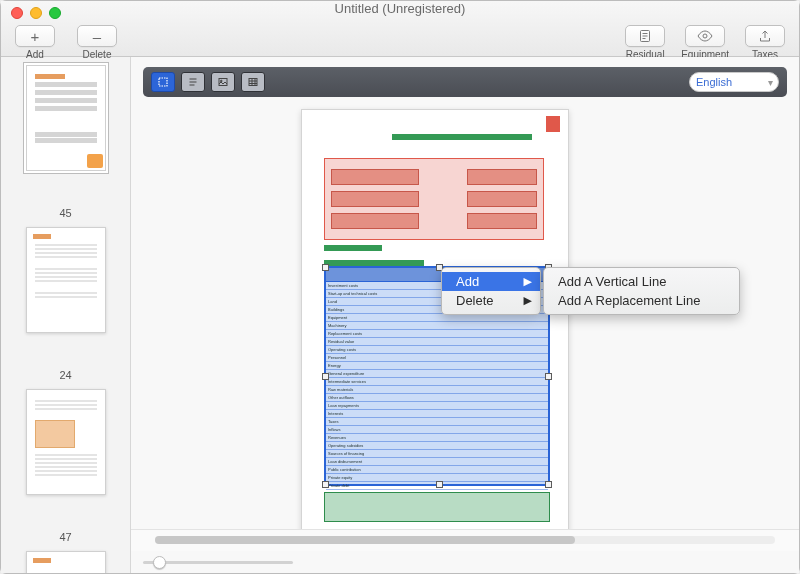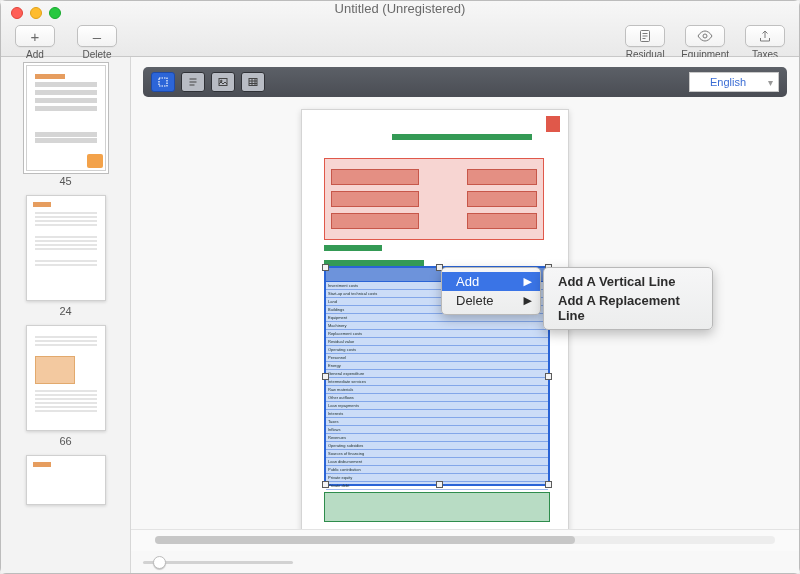--- a/index.html
+++ b/index.html
@@ -16,26 +16,26 @@
   .toolbar-right { position: absolute; right: 14px; top: 24px; display: flex; gap: 16px; }
   .tbtn { display: flex; flex-direction: column; align-items: center; gap: 2px; font-size: 10px; color: #555; }
   .tbtn .btnbox { width: 40px; height: 22px; border: 1px solid #c0c0c0; border-radius: 5px; background: linear-gradient(#fff,#f3f3f3); display: flex; align-items: center; justify-content: center; font-size: 15px; color: #6b6b6b; box-shadow: 0 1px 0 rgba(0,0,0,.03); }
   .tbtn .btnbox svg { stroke: #7a7a7a; }
   .body { flex: 1; display: flex; overflow: hidden; }
   .sidebar { width: 130px; background: #f3f3f3; border-right: 1px solid #d7d7d7; overflow: hidden; padding: 8px 6px; display: flex; flex-direction: column; gap: 8px; }
   .thumbwrap { display: flex; flex-direction: column; align-items: center; gap: 4px; }
   .thumb { width: 80px; height: 106px; background: #fff; border: 1px solid #d0d0d0; box-shadow: 0 1px 3px rgba(0,0,0,.15); position: relative; }
   .thumb.sel { outline: 2px solid #fff; box-shadow: 0 0 0 3px #bcbcbc; }
   .thumb .badge { position: absolute; right: 2px; bottom: 2px; width: 16px; height: 14px; background: #f3a24a; border-radius: 2px; }
-  .pagelabel { font-size: 11px; color: #555; }
+  .pagelabel { font-size: 11px; color: #555; margin-top: 32px; }
   .main { flex: 1; display: flex; flex-direction: column; background: #f8f8f8; position: relative; }
   .subbar { height: 30px; margin: 10px 12px 6px; border-radius: 5px; background: linear-gradient(#5c6067,#4a4d54); display: flex; align-items: center; padding: 0 8px; gap: 6px; }
   .modebtn { width: 24px; height: 20px; border: 1px solid #2f3136; border-radius: 3px; background: #b8bcc4; display: flex; align-items: center; justify-content: center; font-size: 11px; color: #333; }
   .modebtn.active { background: #2c65d8; border-color: #1e4aa7; }
-  .langsel { margin-left: auto; width: 90px; height: 20px; border: 1px solid #c9c9c9; background: #fff; border-radius: 0; font-size: 11px; padding: 0 18px 0 6px; color: #3b6dd4; display: flex; align-items: center; position: relative; justify-content: center; }
+  .langsel { margin-left: auto; width: 90px; height: 20px; border: 1px solid #c9c9c9; background: #fff; border-radius: 10px; font-size: 11px; padding: 0 18px 0 6px; color: #3b6dd4; display: flex; align-items: center; position: relative; }
   .langsel::after { content: "▾"; position: absolute; right: 5px; color: #999; font-size: 10px; }
   .canvas { flex: 1; overflow: hidden; position: relative; background: #f8f8f8; }
   .page { position: absolute; left: 170px; top: 6px; width: 268px; height: 424px; background: #fff; border: 1px solid #d4d4d4; box-shadow: 0 2px 6px rgba(0,0,0,.15); }
   .redbar { position: absolute; top: 6px; right: 8px; width: 14px; height: 16px; background: #e0584a; }
   .pghdr { position: absolute; top: 24px; left: 90px; width: 140px; height: 6px; background: #349a55; }
   .redbox { position: absolute; top: 48px; left: 22px; width: 220px; height: 82px; background: rgba(224,88,74,.25); border: 1.5px solid #e0584a; }
   .rb-row { position: absolute; left: 6px; height: 16px; width: 88px; background: #e48f83; border: 1px solid #c7574a; }
   .rb-row2 { position: absolute; right: 6px; height: 16px; width: 70px; background: #e48f83; border: 1px solid #c7574a; }
   .grnline { position: absolute; left: 22px; height: 6px; background: #349a55; width: 58px; }
   .tabsel { position: absolute; left: 22px; top: 156px; width: 226px; height: 220px; border: 2px solid #2a64d6; background: rgba(152,186,240,.5); }
@@ -147,21 +147,21 @@
             <div class="line" style="top:14px;"></div>
           <div class="line" style="top:18px;"></div>
           <div class="tbl"></div>
           <div class="line" style="top:64px;"></div>
             <div class="line" style="top:68px;"></div>
           <div class="line" style="top:72px;"></div>
             <div class="line" style="top:76px;"></div>
           <div class="line" style="top:80px;"></div>
             <div class="line" style="top:84px;"></div>
         </div>
-        <div class="pagelabel">66</div>
+        <div class="pagelabel">47</div>
       </div>
       <div class="thumbwrap">
         <div class="thumb" style="height:50px;overflow:hidden;">
           <div style="position:absolute;left:6px;top:6px;width:18px;height:5px;background:#e69d5f;"></div>
         </div>
       </div>
     </div>
 
     <div class="main">
       <div class="subbar">
@@ -254,21 +254,21 @@
         <div class="ctxmenu" style="left:310px; top:164px; width:100px;">
           <div class="item sel">
             <span>Add</span>
             <span class="arrow">▶</span>
           </div>
           <div class="item">
             <span>Delete</span>
             <span class="arrow">▶</span>
           </div>
         </div>
-        <div class="ctxmenu" style="left:412px; top:164px; width:170px;font-weight:bold;">
+        <div class="ctxmenu" style="left:412px; top:164px; width:197px;">
           <div class="item">
             <span>Add A Vertical Line</span>
           </div>
           <div class="item">
             <span>Add A Replacement Line</span>
           </div>
         </div>
       </div>
 
       <div class="scrollarea">

